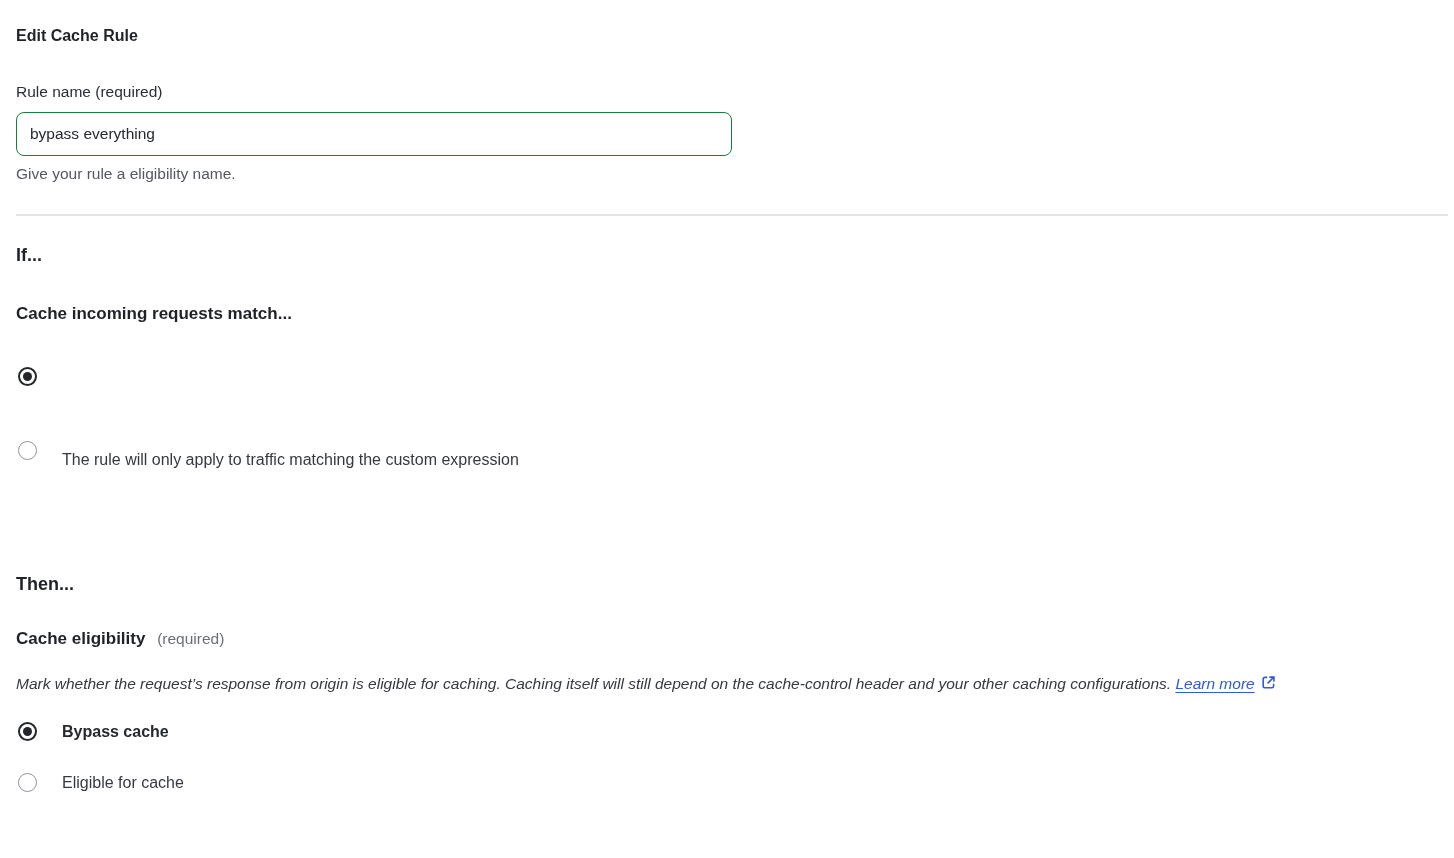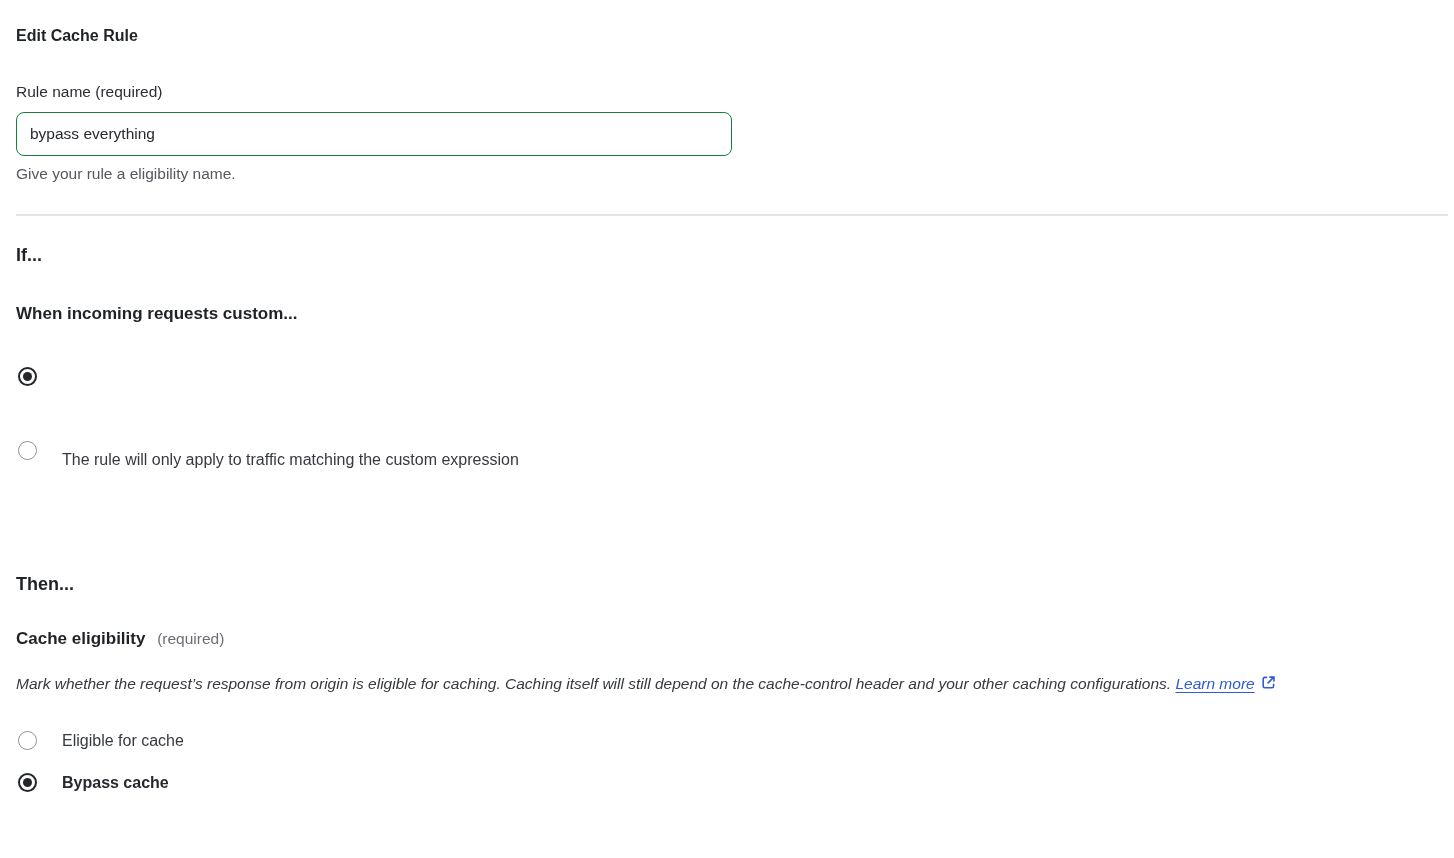--- a/index.html
+++ b/index.html
@@ -163,21 +163,21 @@
   <div class="field-label">Rule name (required)</div>
 
   <input class="rule-name-input" type="text" value="bypass everything" style="">
 
   <div class="field-help">Give your rule a eligibility name.</div>
 
   <div class="divider"></div>
 
   <h2 class="section-heading">If...</h2>
 
-  <h3 class="sub-heading">When incoming requests custom...</h3>
+  <h3 class="sub-heading">Cache incoming requests match...</h3>
 
   <div class="radio-option opt-1">
     <span class="radio checked"></span>
   </div>
 
   <div class="radio-option opt-2">
     <span class="radio"></span>
     <span class="radio-text">
       <span class="radio-desc">The rule will only apply to traffic matching the custom expression</span>
     </span>
@@ -190,27 +190,27 @@
     <span class="required-hint">(required)</span>
   </div>
 
   <p class="section-description"><span>Mark whether the request’s response from origin is eligible for caching. Caching itself will still depend on the cache-control header and your other caching configurations.</span>
     <a class="learn-more-link">Learn more</a><span class="ext-icon"><svg width="17" height="17" viewBox="0 0 16 16" fill="none">
           <path d="M6.2 3.2H4.6A1.6 1.6 0 0 0 3 4.8v6.6A1.6 1.6 0 0 0 4.6 13h6.6a1.6 1.6 0 0 0 1.6-1.6V9.8" stroke="#2f5bd6" stroke-width="1.5" stroke-linecap="round"></path>
           <path d="M9.3 2.9h3.8v3.8" stroke="#2f5bd6" stroke-width="1.5" stroke-linecap="round" stroke-linejoin="round"></path>
           <path d="M12.9 3.1 7.6 8.4" stroke="#2f5bd6" stroke-width="1.5" stroke-linecap="round"></path>
         </svg></span></p>
 
+  <div class="radio-option opt-bypass">
+    <span class="radio checked"></span>
+    <span class="radio-text">
+      <span class="radio-label">Bypass cache</span>
+    </span>
+  </div>
+
   <div class="radio-option opt-eligible">
     <span class="radio"></span>
     <span class="radio-text">
       <span class="radio-label regular">Eligible for cache</span>
     </span>
   </div>
 
-  <div class="radio-option opt-bypass">
-    <span class="radio checked"></span>
-    <span class="radio-text">
-      <span class="radio-label">Bypass cache</span>
-    </span>
-  </div>
-
 </div>
 
 </body></html>

